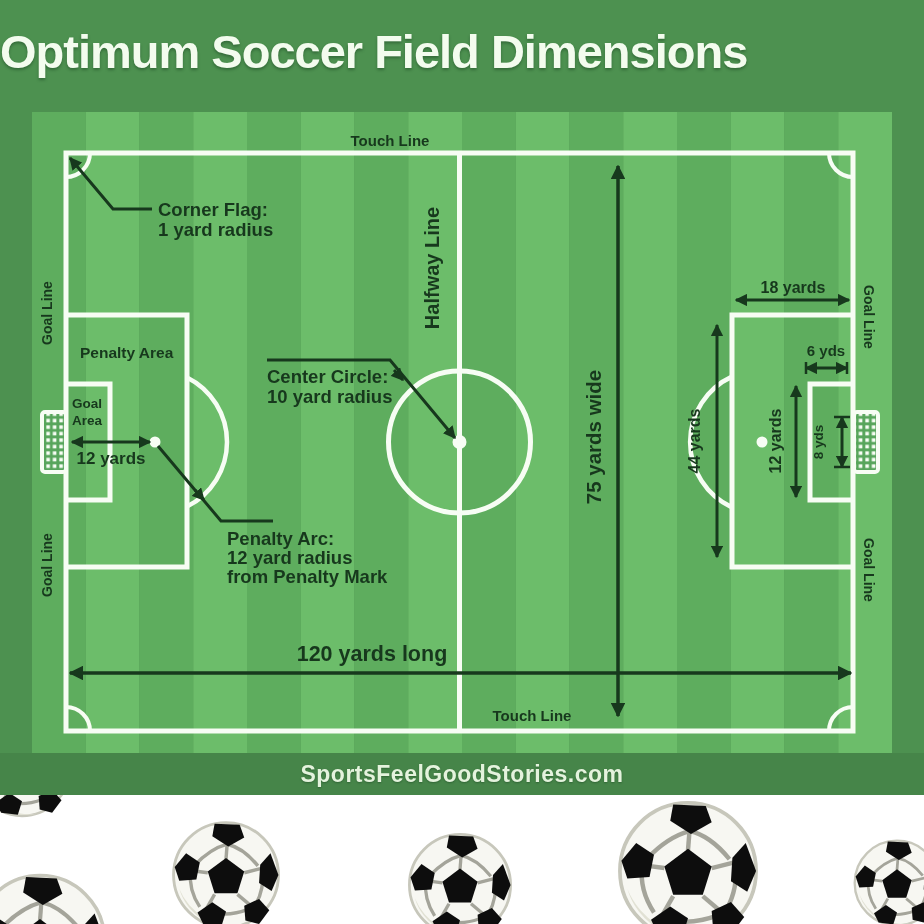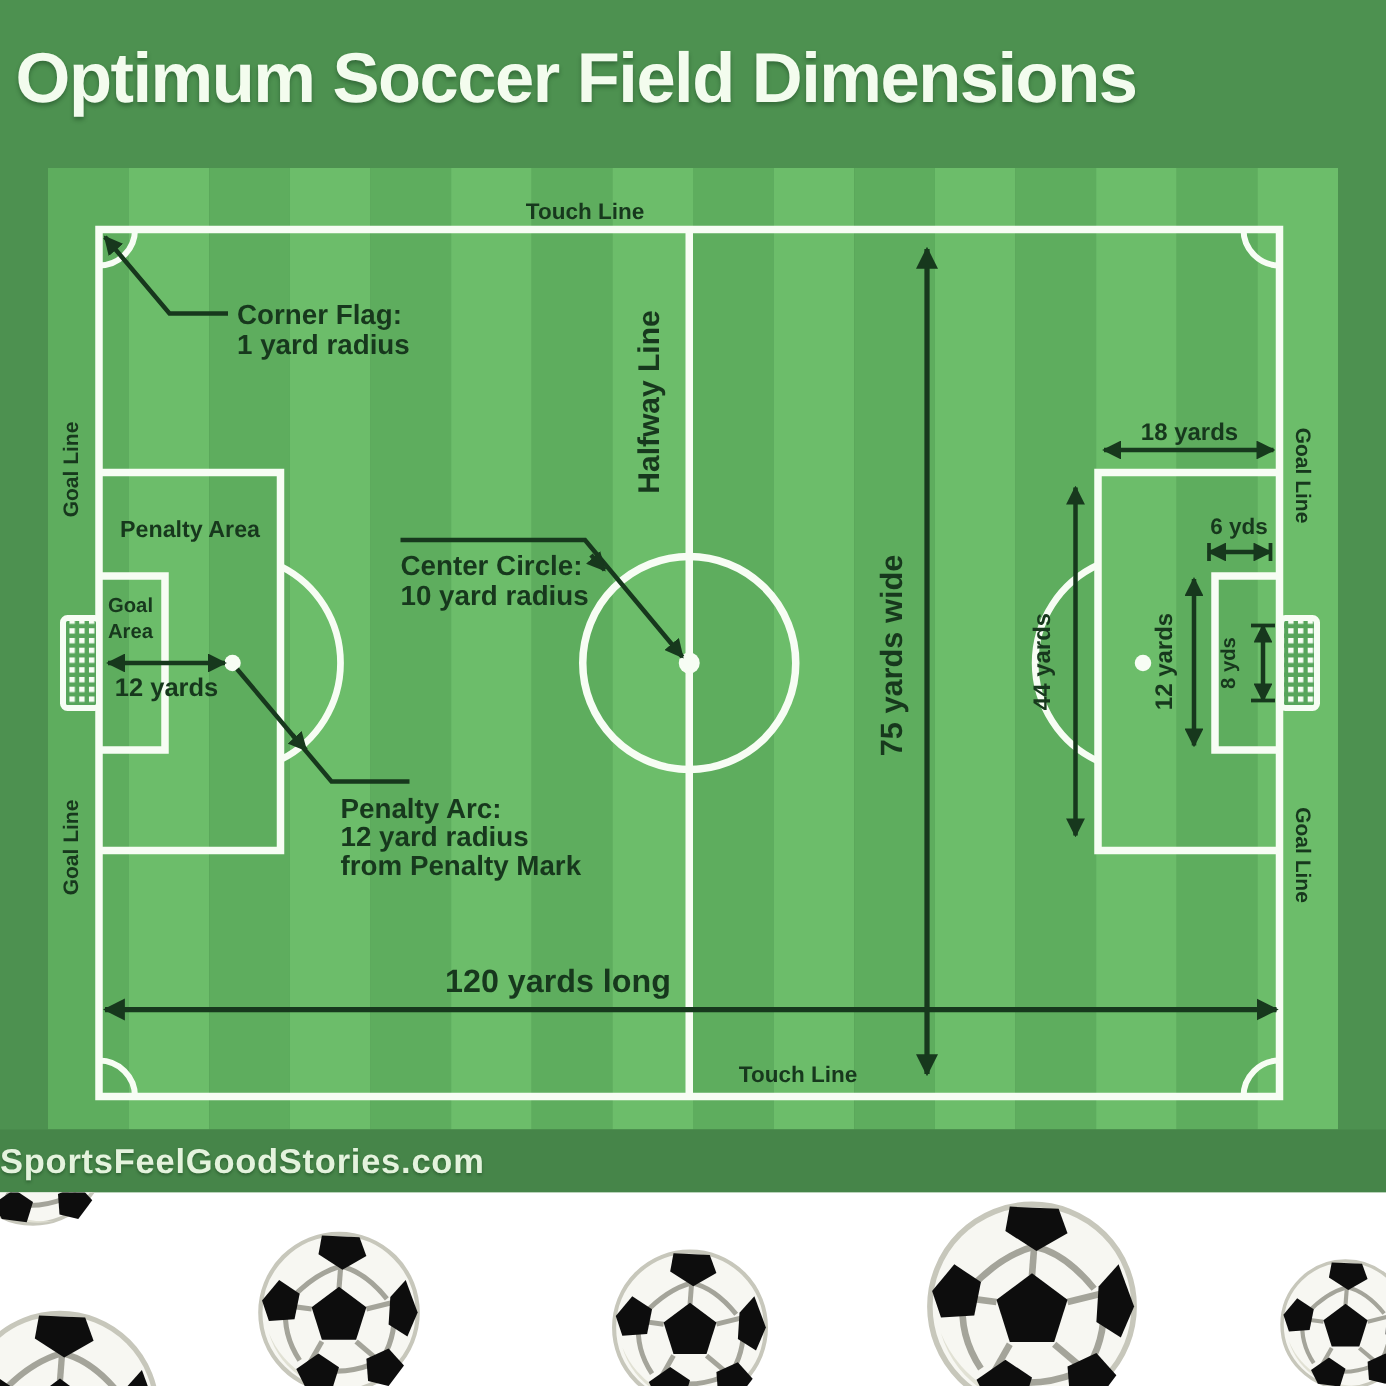--- a/index.html
+++ b/index.html
@@ -6,27 +6,27 @@
   body{
     width:924px;height:924px;position:relative;overflow:hidden;
     font-family:"Liberation Sans",sans-serif;background:#ffffff;
   }
   .poster{
     position:absolute;left:0;top:0;width:924px;height:795px;
     background:#4d9150;
   }
   .title{
     position:absolute;left:0;top:24px;width:768px;margin:0;
-    text-align:center;font-size:47px;font-weight:bold;color:#f3fcee;
+    font-size:47px;font-weight:bold;color:#f3fcee;
     letter-spacing:-1px;text-shadow:0 2px 3px rgba(16,50,22,.4);
   }
   .field-svg{position:absolute;left:32px;top:112px;}
   .footer-bar{
     position:absolute;left:0;top:753px;width:924px;height:42px;
-    background:#468549;display:flex;align-items:center;
+    background:#468549;display:flex;align-items:center;justify-content:center;
   }
   .footer-bar span{
     font-size:23px;font-weight:bold;color:#e4f3dd;letter-spacing:.5px;
     text-shadow:0 1px 2px rgba(10,40,15,.35);
   }
   .ball-strip{
     position:absolute;left:0;top:795px;width:924px;height:129px;
     background:#ffffff;overflow:hidden;
   }
   .ball{position:absolute;}

